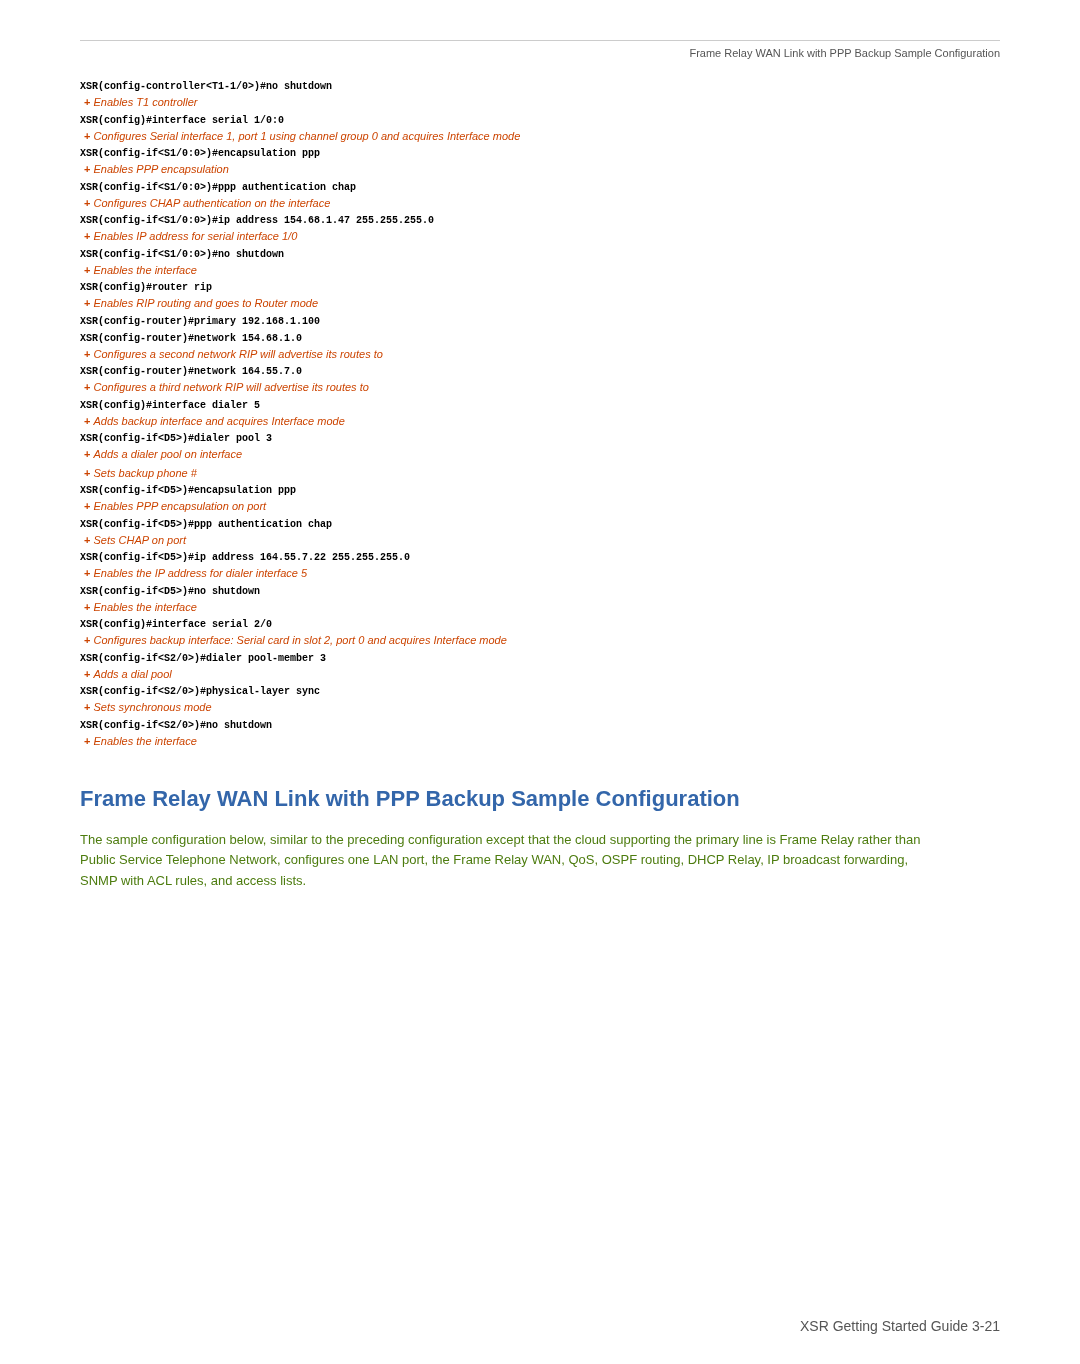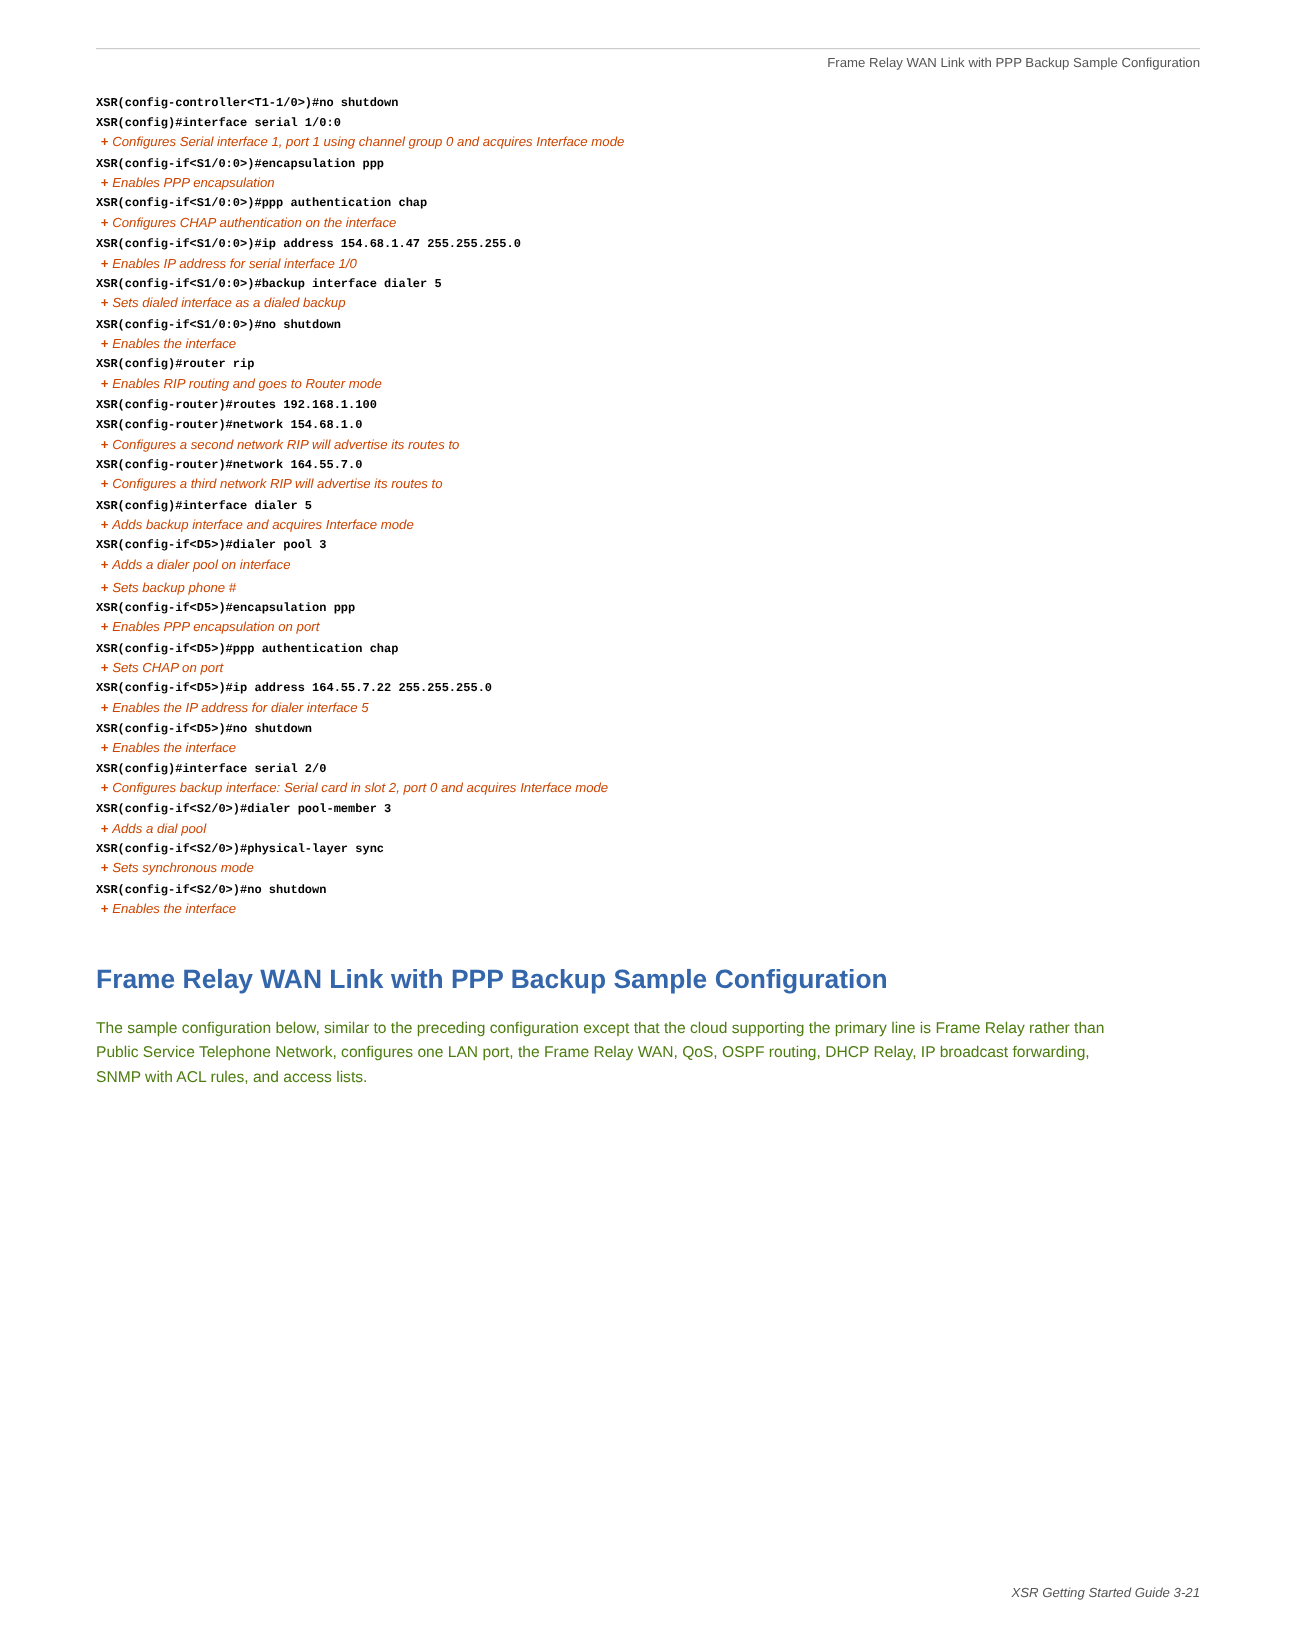--- a/index.html
+++ b/index.html
@@ -79,67 +79,63 @@
       font-size: 13px;
       color: #4d7c0f;
       line-height: 1.6;
       max-width: 860px;
     }
 
     .footer {
       position: absolute;
       bottom: 30px;
       right: 80px;
-      font-size: 11px;
+      font-size: 14px;
       color: #555555;
-      font-style: italic;
     }
   </style>
 </head>
 <body>
 
 <div class="page-container">
   <hr class="header-rule">
   <div class="header-title">Frame Relay WAN Link with PPP Backup Sample Configuration</div>
 
   <div class="code-section">
 
   <div class="code-block">
         <span class="code-line">XSR(config-controller&lt;T1-1/0&gt;)#no shutdown</span>
+        <span class="comment-line"><span class="plus-sign">+ </span>Enables T1 controller</span>
       </div>
       <div class="code-block">
         <span class="code-line">XSR(config)#interface serial 1/0:0</span>
         <span class="comment-line"><span class="plus-sign">+ </span>Configures Serial interface 1, port 1 using channel group 0 and acquires Interface mode</span>
       </div>
       <div class="code-block">
         <span class="code-line">XSR(config-if&lt;S1/0:0&gt;)#encapsulation ppp</span>
         <span class="comment-line"><span class="plus-sign">+ </span>Enables PPP encapsulation</span>
       </div>
       <div class="code-block">
         <span class="code-line">XSR(config-if&lt;S1/0:0&gt;)#ppp authentication chap</span>
         <span class="comment-line"><span class="plus-sign">+ </span>Configures CHAP authentication on the interface</span>
       </div>
       <div class="code-block">
         <span class="code-line">XSR(config-if&lt;S1/0:0&gt;)#ip address 154.68.1.47 255.255.255.0</span>
         <span class="comment-line"><span class="plus-sign">+ </span>Enables IP address for serial interface 1/0</span>
       </div>
       <div class="code-block">
-        <span class="code-line">XSR(config-if&lt;S1/0:0&gt;)#backup interface dialer 5</span>
-        <span class="comment-line"><span class="plus-sign">+ </span>Sets dialed interface as a dialed backup</span>
-      </div>
-      <div class="code-block">
         <span class="code-line">XSR(config-if&lt;S1/0:0&gt;)#no shutdown</span>
         <span class="comment-line"><span class="plus-sign">+ </span>Enables the interface</span>
       </div>
       <div class="code-block">
         <span class="code-line">XSR(config)#router rip</span>
         <span class="comment-line"><span class="plus-sign">+ </span>Enables RIP routing and goes to Router mode</span>
       </div>
       <div class="code-block">
-        <span class="code-line">XSR(config-router)#routes 192.168.1.100</span>
+        <span class="code-line">XSR(config-router)#primary 192.168.1.100</span>
       </div>
       <div class="code-block">
         <span class="code-line">XSR(config-router)#network 154.68.1.0</span>
         <span class="comment-line"><span class="plus-sign">+ </span>Configures a second network RIP will advertise its routes to</span>
       </div>
       <div class="code-block">
         <span class="code-line">XSR(config-router)#network 164.55.7.0</span>
         <span class="comment-line"><span class="plus-sign">+ </span>Configures a third network RIP will advertise its routes to</span>
       </div>
       <div class="code-block">

